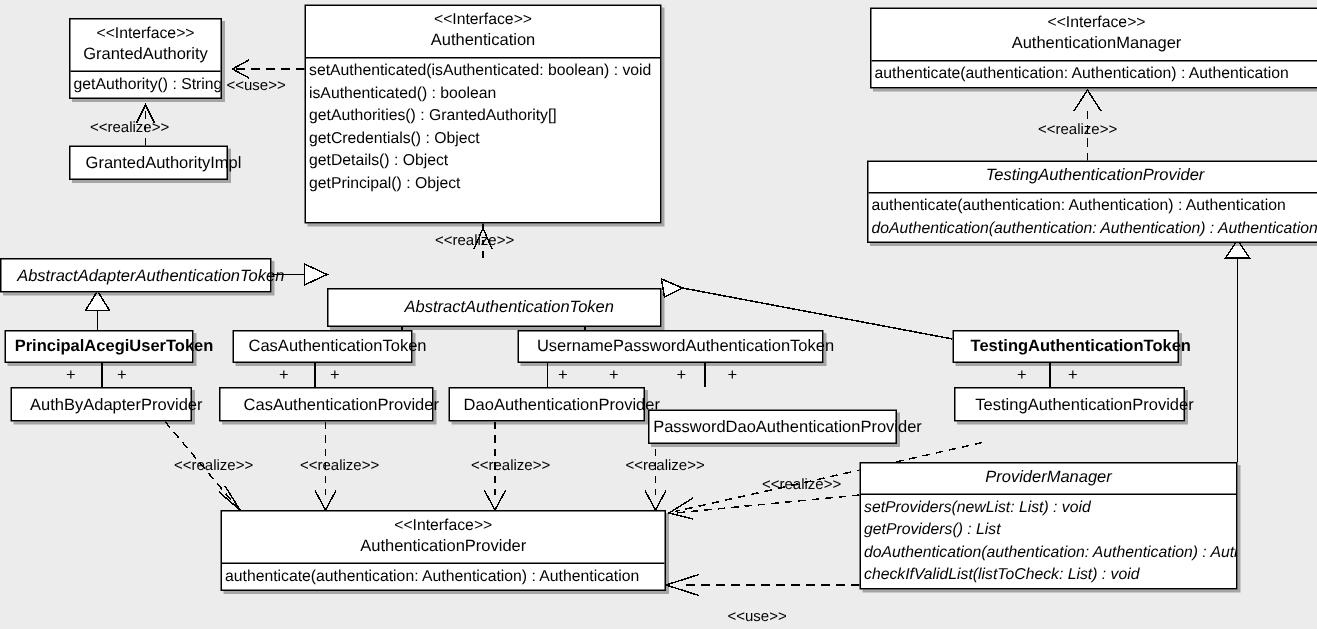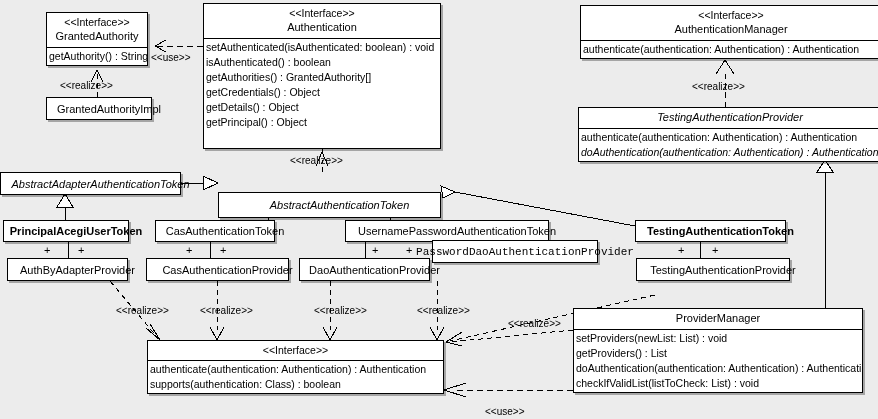--- a/index.html
+++ b/index.html
@@ -216,38 +216,38 @@
 
   <div class="uml simple" style="left:7px;top:258px;width:121px;height:23px;align-items:center;">
     <span>AuthByAdapterProvider</span>
   </div>
   <div class="uml simple" style="left:146px;top:258px;width:143px;height:23px;">
     <span>CasAuthenticationProvider</span>
   </div>
   <div class="uml simple" style="left:299px;top:258px;width:131px;height:23px;">
     <span>DaoAuthenticationProvider</span>
   </div>
-  <div class="uml simple" style="left:432px;top:240px;width:166px;height:23px;font-family:Liberation Mono, monospace;">
+  <div class="uml simple" style="left:432px;top:273px;width:166px;height:23px;">
     <span>PasswordDaoAuthenticationProvider</span>
   </div>
   <div class="uml simple" style="left:636px;top:258px;width:154px;height:23px;">
     <span>TestingAuthenticationProvider</span>
   </div>
 
   <div class="uml" style="left:147px;top:340px;width:297px;">
     <div class="hdr">
       <span class="stereo">&lt;&lt;Interface&gt;&gt;</span>
+      <span class="cname">AuthenticationProvider</span>
     </div>
     <div class="compartment">
       <div class="member">authenticate(authentication: Authentication) : Authentication</div>
-      <div class="member">supports(authentication: Class) : boolean</div>
-    </div>
-  </div>
-
-  <div class="uml" style="left:573px;top:308px;width:290px;">
+    </div>
+  </div>
+
+  <div class="uml" style="left:573px;top:308px;width:252px;font-style:italic;">
     <div class="hdr">
       <span class="cname">ProviderManager</span>
     </div>
     <div class="compartment">
       <div class="member">setProviders(newList: List) : void</div>
       <div class="member">getProviders() : List</div>
       <div class="member">doAuthentication(authentication: Authentication) : Authentication</div>
       <div class="member">checkIfValidList(listToCheck: List) : void</div>
     </div>
   </div>

